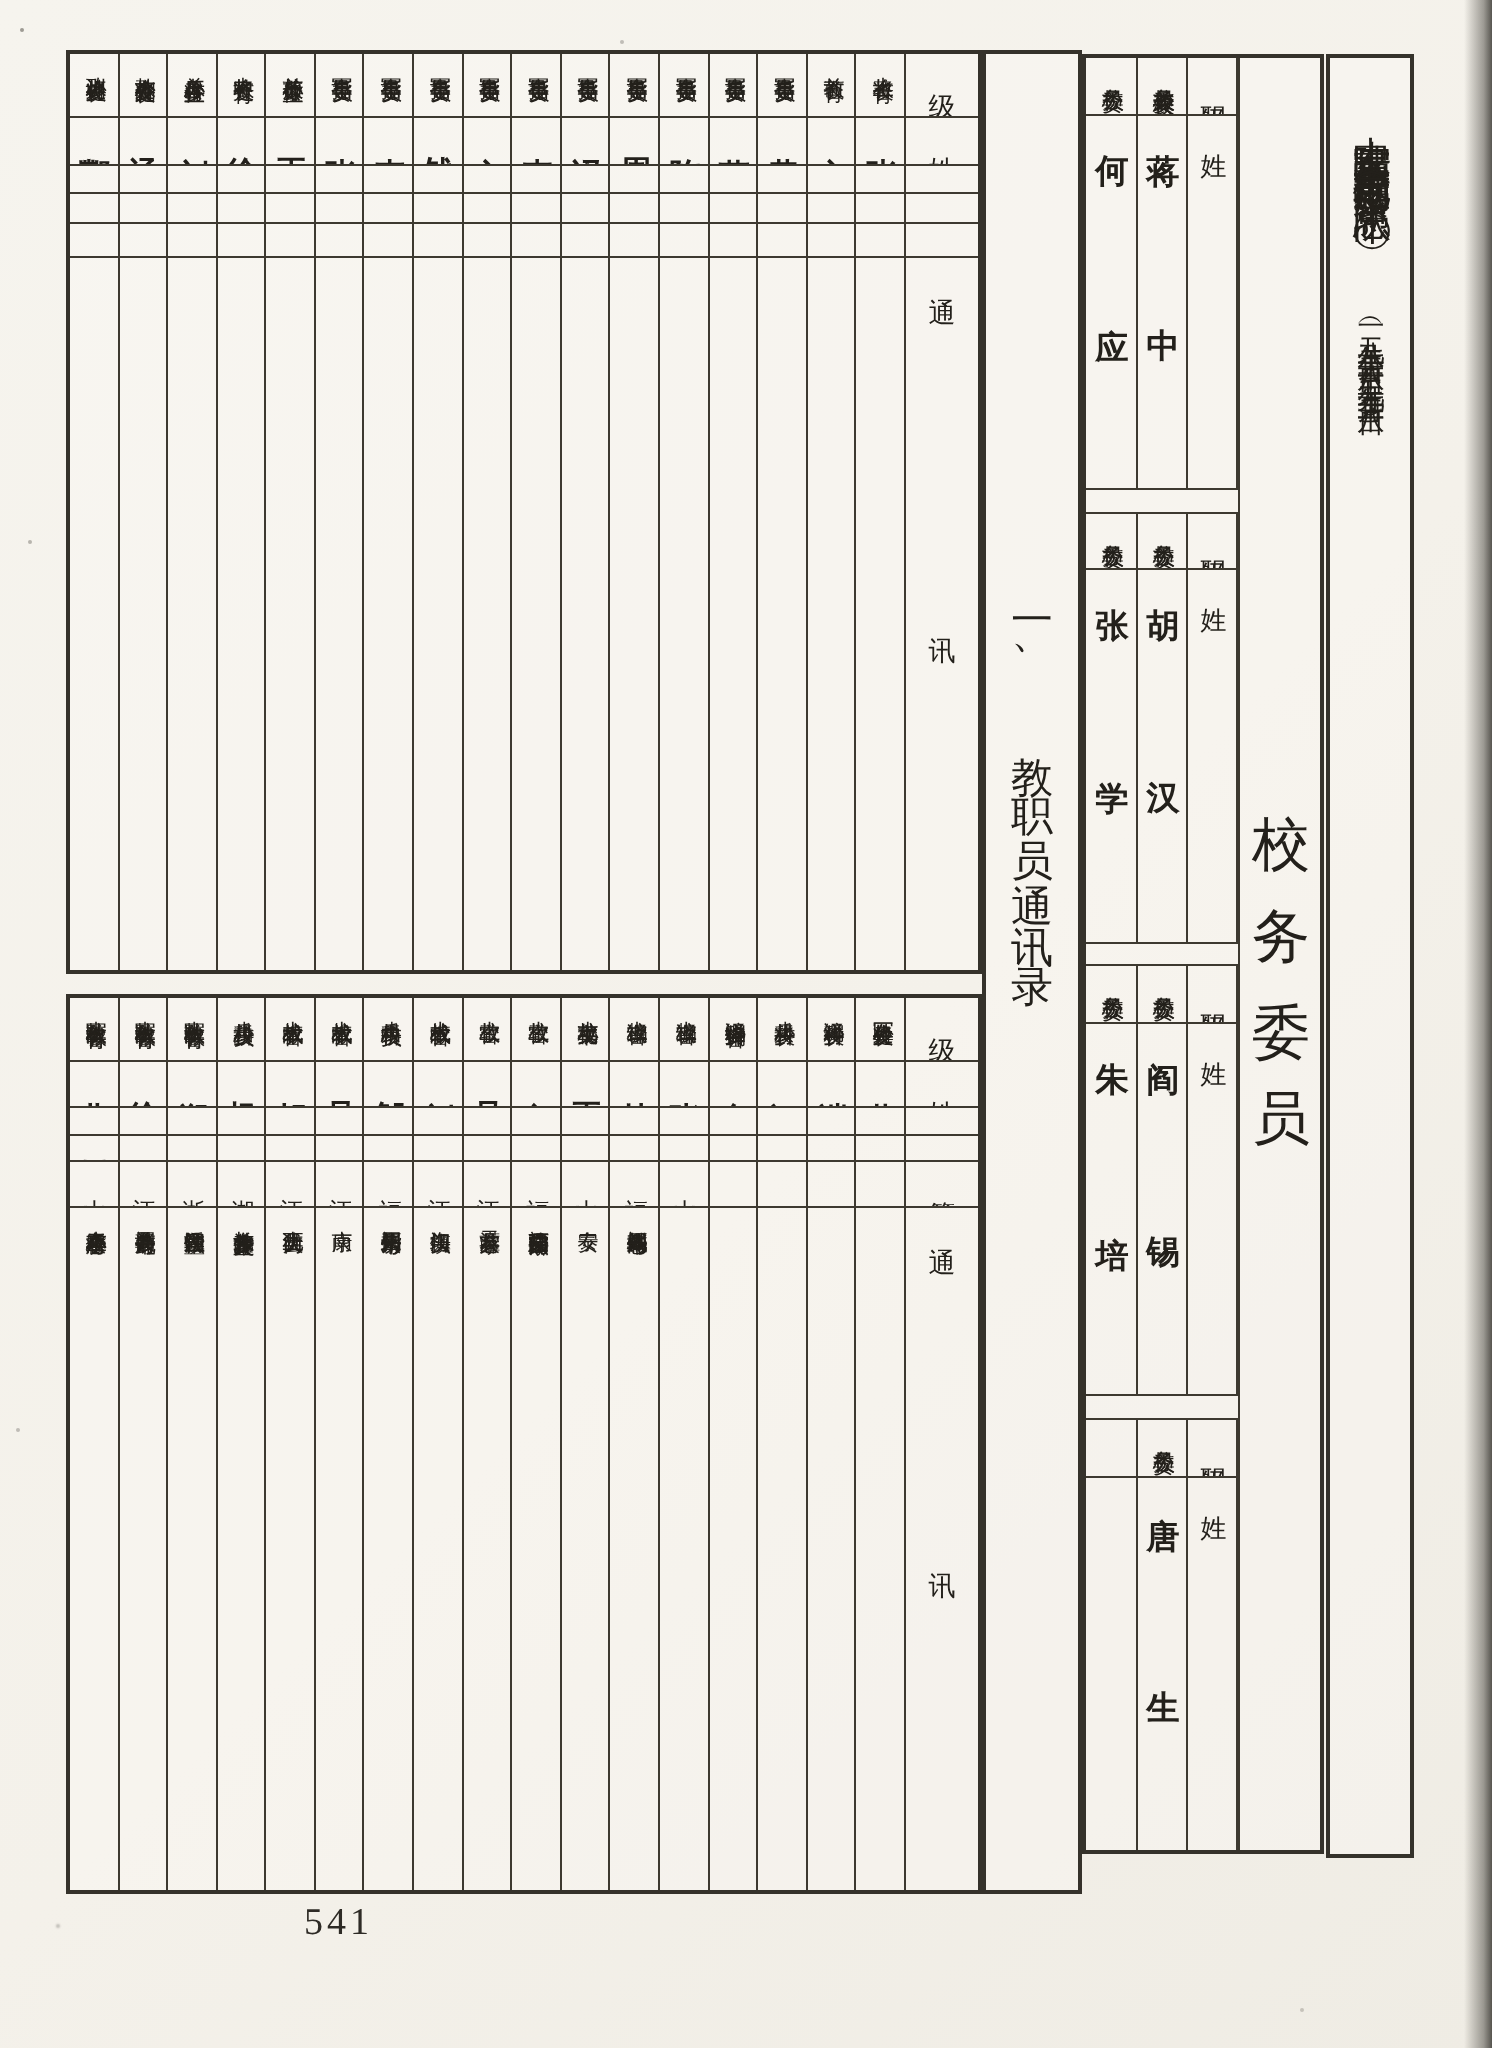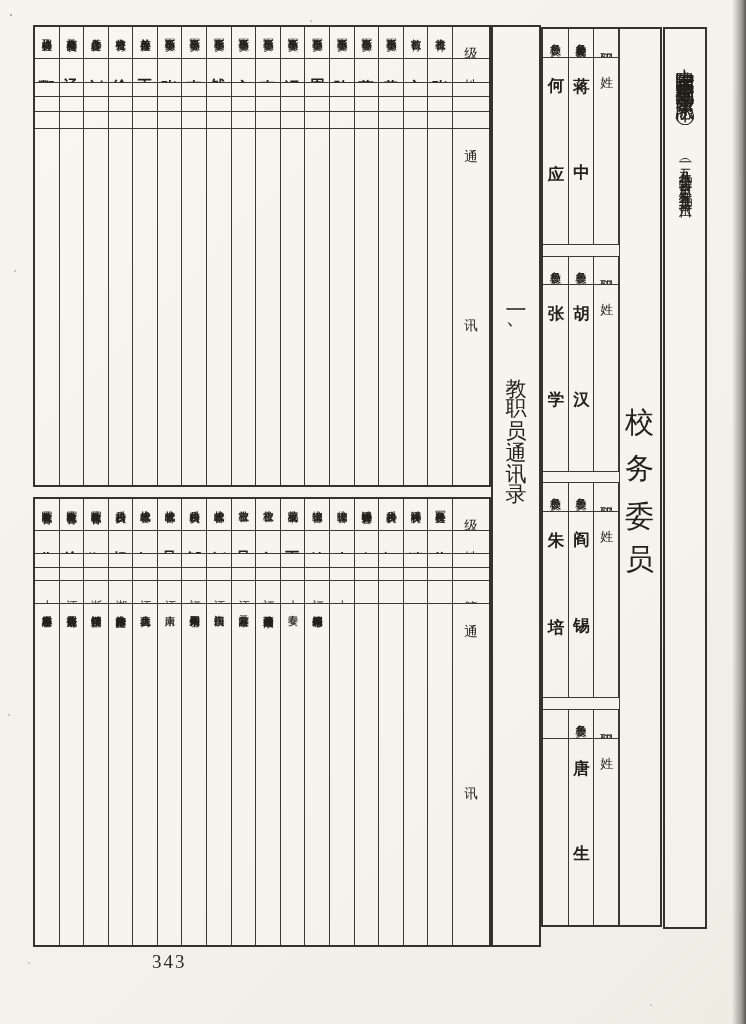--- a/index.html
+++ b/index.html
@@ -921,16 +921,16 @@
   </div>
 
   <div class="box" style="left:663px;top:27px;width:44px;height:902px;">
     <div class="booktitle-inner">
       <div class="v">
         <span class="bt-main">中央陆军军官学校第七期同学录（第一总队）①</span><span class="bt-dates">（一九二八年十二月二十八日至一九二九年十二月二十八日）</span>
       </div>
     </div>
   </div>
 
-  <div class="page-number">343</div>
+  <div class="page-number">541</div>
   <div class="edge-shadow"></div>
   <div class="specks"></div>
 </div>
 
 </body></html>

